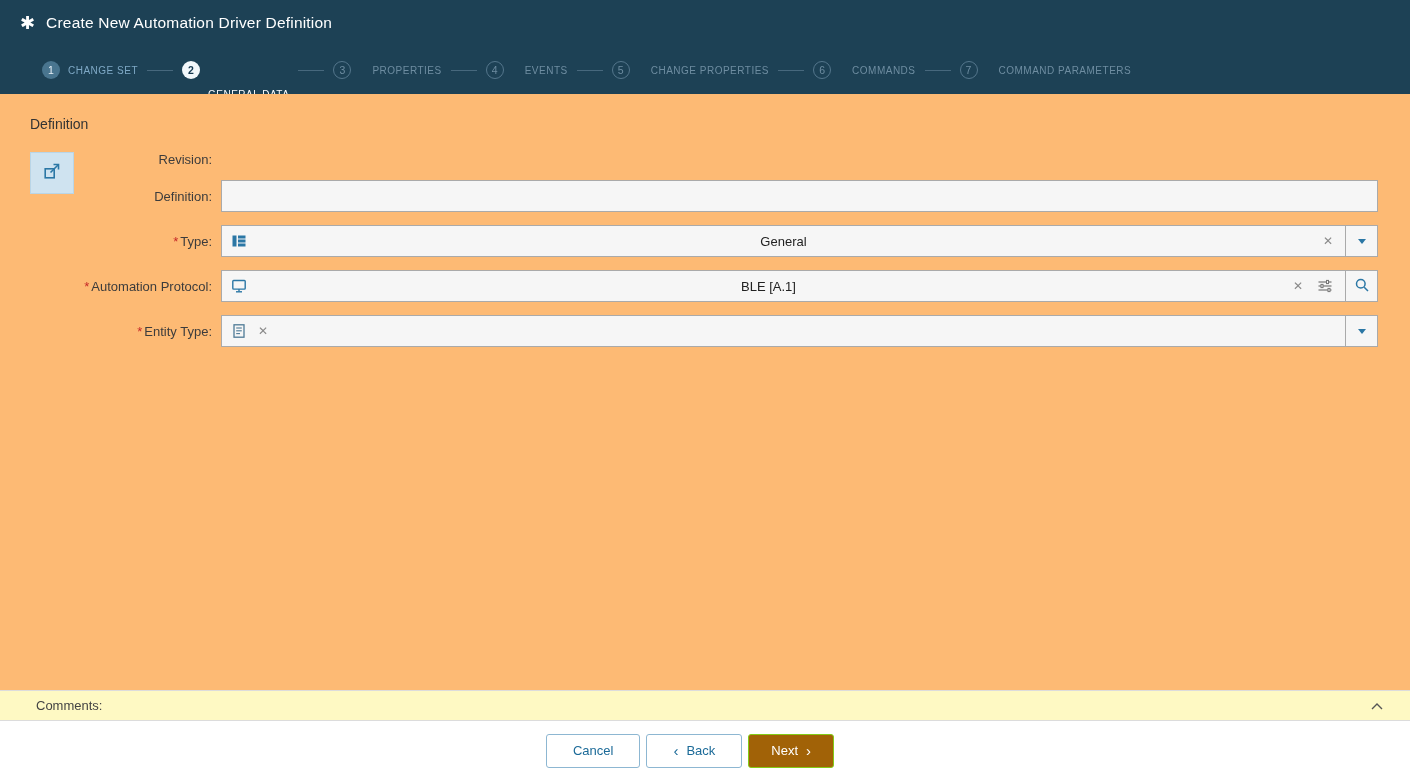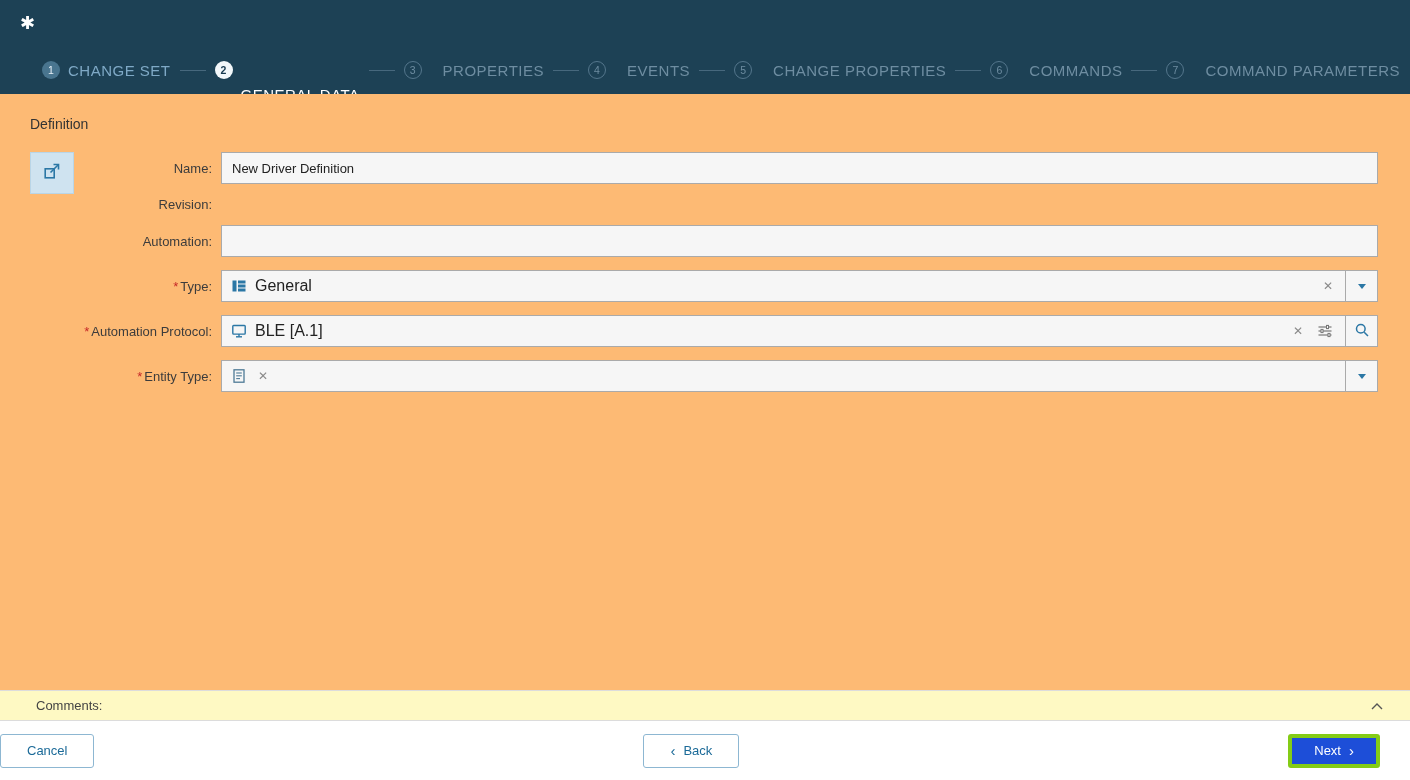--- a/index.html
+++ b/index.html
@@ -18,21 +18,21 @@
   .page-title { color: #ffffff; font-size: 15.5px; font-weight: 400; letter-spacing: 0.2px; }
 
   
   .steps { height: 48px; display: flex; align-items: center; padding-left: 42px; }
   .step { display: flex; align-items: center; gap: 8px; cursor: pointer; }
   .step-circle {
     width: 18px; height: 18px; border-radius: 50%;
     display: flex; align-items: center; justify-content: center;
     font-size: 10.5px; flex-shrink: 0;
   }
-  .step-label { font-size: 15px; letter-spacing: 0.5px; white-space: nowrap; }
+  .step-label { font-size: 10px; letter-spacing: 0.5px; white-space: nowrap; }
   .step.completed .step-circle { background: #49758f; color: #e8f1f7; }
   .step.completed .step-label { color: #7fa9c6; }
   .step.active .step-circle { background: #f2f7fa; color: #16384e; font-weight: bold; }
   .step.active .step-label { color: #ffffff; font-weight: 500; margin-top: 48px; }
   .step.upcoming .step-circle { border: 1px solid #54768c; color: #6e8da1; background: transparent; }
   .step.upcoming .step-label { color: #6e8da1; margin-left: 13px; }
   .connector { width: 26px; height: 1px; background: #47687d; margin: 0 9px; flex-shrink: 0; }
 
   
   main { flex: 1; background: #fdba74; padding-top: 22px; overflow: hidden; }
@@ -59,21 +59,21 @@
   }
   .text-input::placeholder { font-style: italic; color: #999999; }
 
   .combo-wrap { flex: 1; display: flex; align-items: stretch; }
   .combo {
     flex: 1; display: flex; align-items: center; gap: 8px;
     background: #f6f6f6; border: 1px solid #aaaaaa; height: 32px; padding: 0 9px;
     cursor: pointer;
   }
   .combo-icon { display: flex; align-items: center; flex-shrink: 0; }
-  .combo-value { flex: 1; font-size: 16px; color: #222222; }
+  .combo-value { flex: 1; font-size: 13px; color: #222222; text-align: center; }
   .clear-icon { color: #8a8a8a; font-size: 12px; padding: 0 3px; cursor: pointer; flex-shrink: 0; }
   .inline-icon { display: flex; align-items: center; padding: 0 3px; cursor: pointer; flex-shrink: 0; }
   .combo-btn {
     width: 33px; height: 32px; margin-left: -1px;
     border: 1px solid #aaaaaa; background: #f6f6f6;
     display: flex; align-items: center; justify-content: center; cursor: pointer;
   }
   .caret {
     width: 0; height: 0;
     border-left: 4.5px solid transparent; border-right: 4.5px solid transparent;
@@ -85,38 +85,39 @@
     height: 31px; flex-shrink: 0; background: #fef9c3;
     border-top: 1px solid #dcdcdc; border-bottom: 1px solid #dcdcdc;
     display: flex; align-items: center; justify-content: space-between;
     padding: 0 26px 0 36px; cursor: pointer;
   }
   .comments-label { font-size: 13px; color: #444444; }
 
   
   footer {
     height: 59px; flex-shrink: 0; background: #ffffff;
-    display: flex; align-items: center; justify-content: space-between;
-    gap: 20px; padding-right: 30px;
+    display: flex; align-items: center; justify-content: center;
+    gap: 6px; padding-right: 30px;
   }
   .btn {
     height: 34px; border-radius: 3px; font-size: 13px;
     display: inline-flex; align-items: center; justify-content: center; gap: 8px;
     cursor: pointer; font-family: "Liberation Sans", sans-serif;
   }
   .btn-outline { background: #ffffff; border: 1px solid #8db7d2; color: #1b6a98; padding: 0 26px; }
-  .btn-primary { background: #1d4ed8; border: 4px solid #84cc16; color: #ffffff; padding: 0 22px; }
+  .btn-primary { background: #a16207; border: 1px solid #84cc16; color: #ffffff; padding: 0 22px; }
   .chev { font-size: 15px; line-height: 1; }
 </style>
 </head>
 <body>
 
 <div class="top-block">
   <div class="title-row">
     <span class="app-glyph">✱</span>
+    <span class="page-title">Create New Automation Driver Definition</span>
   </div>
   <nav class="steps">
     <div class="step completed">
       <span class="step-circle">1</span>
       <span class="step-label">CHANGE SET</span>
     </div>
     <span class="connector"></span>
     <div class="step active">
       <span class="step-circle">2</span>
       <span class="step-label">GENERAL DATA</span>
@@ -160,36 +161,30 @@
             <rect x="3.2" y="7.8" width="9" height="9" fill="none" stroke="#2b77a5" stroke-width="1.6"></rect>
             <line x1="8.5" y1="11.5" x2="16" y2="4" stroke="#2b77a5" stroke-width="1.6"></line>
             <polyline points="11.5,3.5 16.5,3.5 16.5,8.5" fill="none" stroke="#2b77a5" stroke-width="1.6"></polyline>
           </svg>
         </span>
       </div>
     </div>
 
     <div class="fields">
 
-      <div class="form-row">
-        <label class="field-label">
-          <span>Name:</span>
-        </label>
-        <input class="text-input" type="text" value="New Driver Definition" style="">
-      </div>
 
       <div class="form-row">
         <label class="field-label">
           <span>Revision:</span>
         </label>
       </div>
 
       <div class="form-row">
         <label class="field-label">
-          <span>Automation:</span>
+          <span>Definition:</span>
         </label>
         <input class="text-input" type="text" value="" style="">
       </div>
 
       <div class="form-row">
         <label class="field-label">
           <span class="req">*</span><span>Type:</span>
         </label>
         <div class="combo-wrap">
           <div class="combo">

